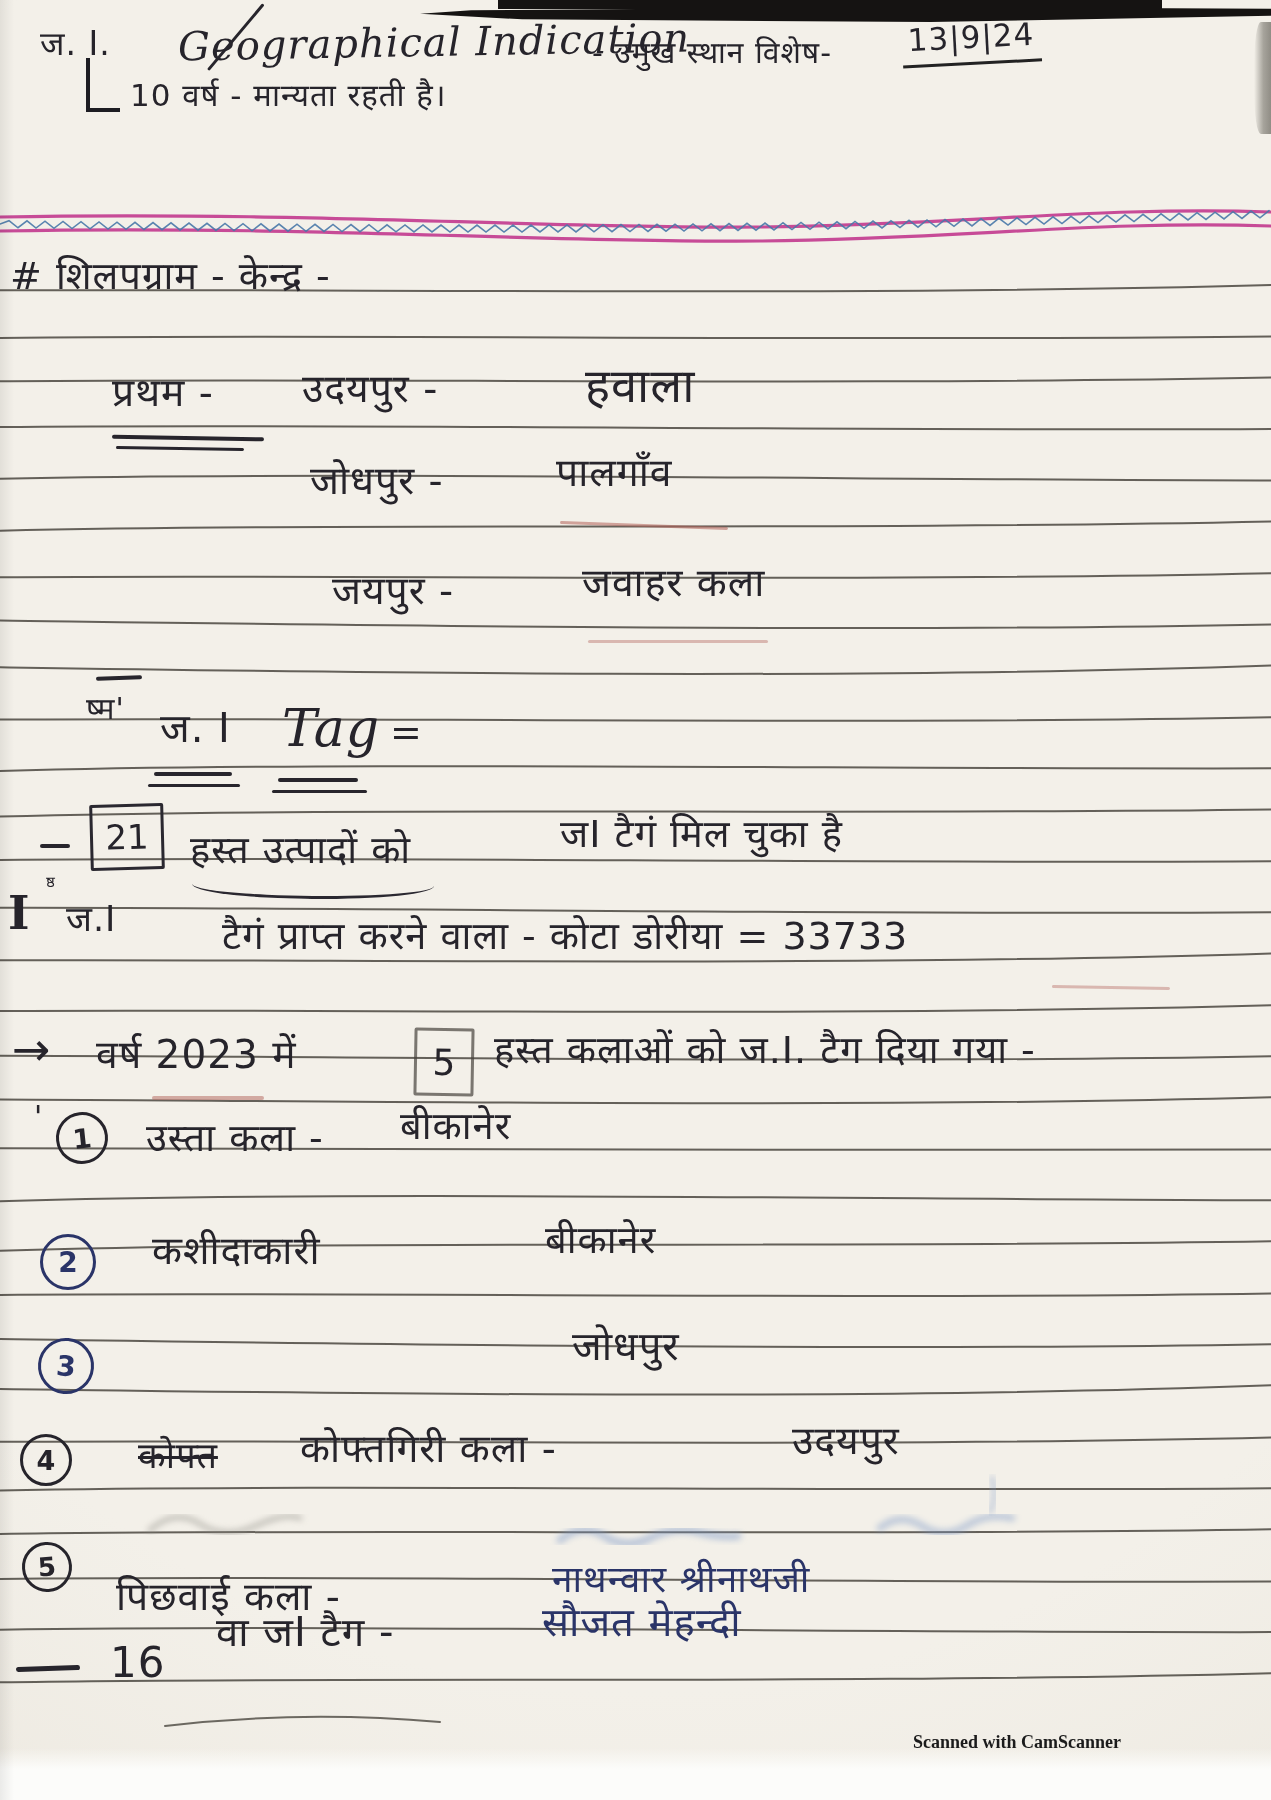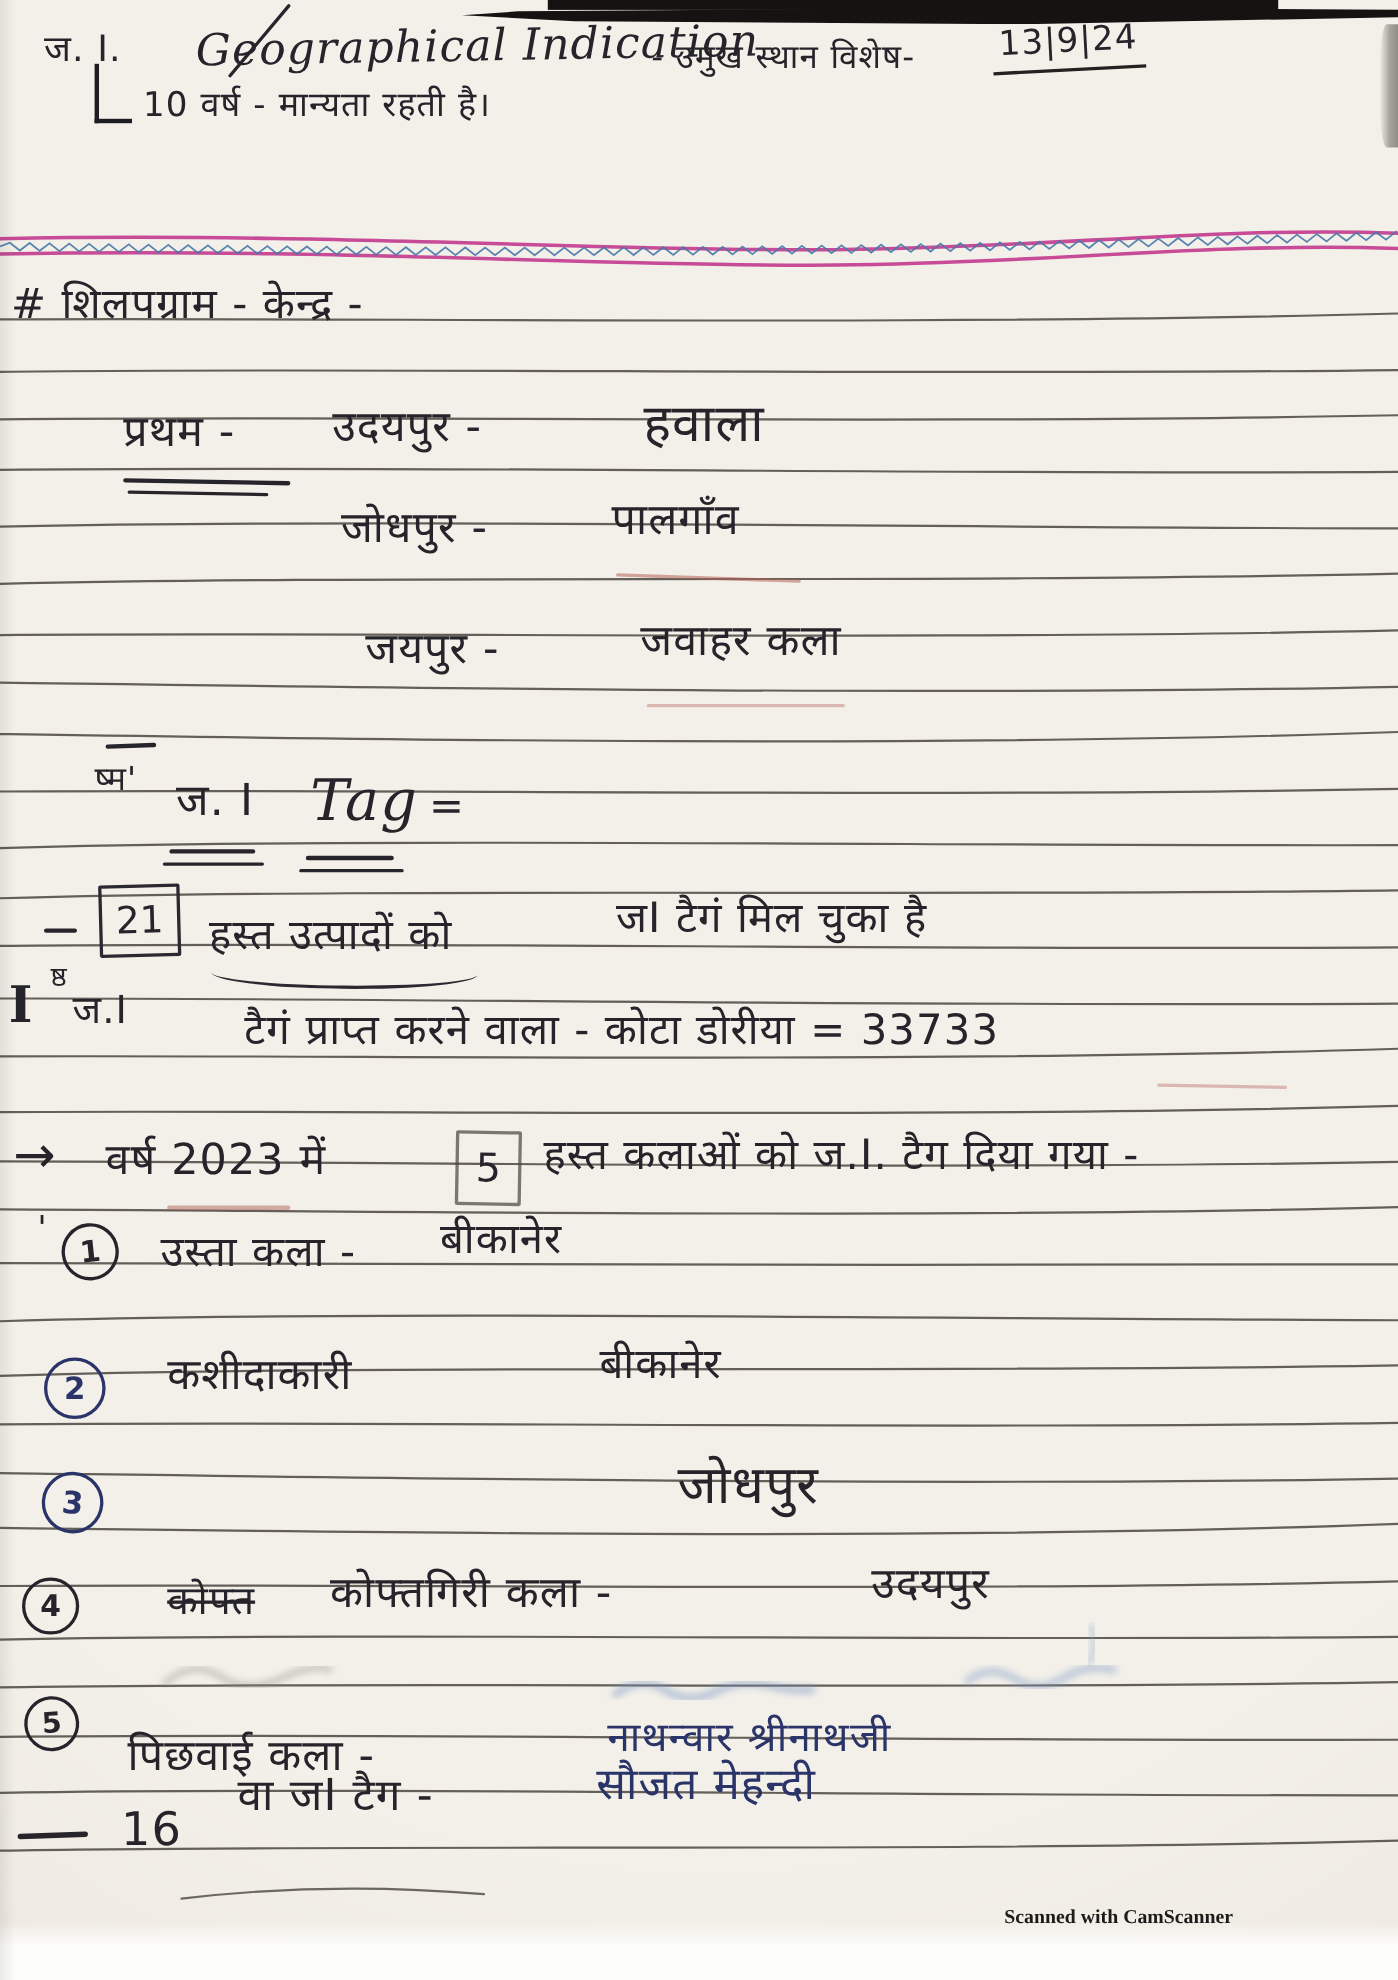--- a/index.html
+++ b/index.html
@@ -23,21 +23,21 @@
   .circle-num{
     border:3px solid var(--ink);border-radius:50%;
     display:flex;align-items:center;justify-content:center;
     color:var(--ink);font-weight:bold;background:transparent;
   }
   .circle-blue{border-color:var(--ink-blue);color:var(--ink-blue);}
   .hand-box{
     border:3px solid #2a2830;display:flex;align-items:center;justify-content:center;
     color:var(--ink);transform:rotate(-1.5deg);border-radius:2px;background:transparent;
   }
-  .struck{text-decoration:line-through;text-decoration-thickness:3px;margin-left:14px;}
+  .struck{text-decoration:line-through;text-decoration-thickness:3px;}
   .curve-underline{
     border-bottom:3.5px solid #2a2830;border-radius:0 0 50% 50% / 0 0 14px 14px;
   }
   .topband{background:#151312;}
   .white-strip{background:linear-gradient(to bottom, rgba(252,252,250,0), #fcfcfa 40%);}
   .watermark{font-family:Liberation Serif, serif;color:#1b1b1b;font-weight:600;}
   .curl{background:linear-gradient(to right, rgba(120,116,108,0), #8d8a82 55%, #6f6c64);border-radius:40% 0 0 40%;opacity:.75;}
   .edge-shade{pointer-events:none;background:linear-gradient(to right, rgba(0,0,0,.07), rgba(0,0,0,0) 14px);}
 </style>
 </head>
@@ -131,21 +131,21 @@
 
   <div class="abs stroke" style="left:40px;top:844px;width:30px;height:4px;z-index:2"></div>
   <div class="abs hand-box" style="left:90px;top:804px;width:68px;height:60px;font-size:34px;z-index:2">
       <span>21</span>
     </div>
   <div class="abs hw" style="left:190px;top:830px;font-size:38px;z-index:2">हस्त उत्पादों को</div>
   <div class="abs curve-underline" style="left:192px;top:884px;width:242px;height:12px;transform:rotate(.5deg);z-index:2"></div>
   <div class="abs hw" style="left:560px;top:814px;font-size:38px;z-index:2">जI  टैगं मिल चुका है</div>
 
   <div class="abs hw serifhand" style="left:8px;top:888px;font-size:46px;font-weight:bold;font-style:normal;z-index:2">I</div>
-  <div class="abs hw" style="left:46px;top:874px;font-size:25px;z-index:2">ष्ठ</div>
+  <div class="abs hw" style="left:46px;top:874px;font-size:15px;z-index:2">ष्ठ</div>
   <div class="abs hw" style="left:66px;top:900px;font-size:35px;z-index:2">ज.I</div>
   <div class="abs hw" style="left:222px;top:916px;font-size:38px;z-index:2">टैगं प्राप्त करने वाला -  कोटा डोरीया = 33733</div>
   <div class="abs redline" style="left:1052px;top:986px;width:118px;height:3px;opacity:.4;transform:rotate(1deg);z-index:2"></div>
 
   <div class="abs hw" style="left:12px;top:1024px;font-size:46px;z-index:2">→</div>
   <div class="abs hw" style="left:96px;top:1034px;font-size:39px;z-index:2">वर्ष 2023 में</div>
   <div class="abs redline" style="left:152px;top:1096px;width:112px;height:3.5px;opacity:.5;z-index:2"></div>
   <div class="abs hand-box" style="left:414px;top:1028px;width:54px;height:62px;font-size:36px;border-color:rgba(70,66,60,.7);transform:rotate(1deg);z-index:2">
       <span>5</span>
     </div>
@@ -160,21 +160,21 @@
 
   <div class="abs circle-num circle-blue" style="left:40px;top:1234px;width:50px;height:50px;font-size:28px;z-index:2">
       <span>2</span>
     </div>
   <div class="abs hw" style="left:152px;top:1230px;font-size:39px;z-index:2">कशीदाकारी</div>
   <div class="abs hw" style="left:545px;top:1220px;font-size:38px;z-index:2">बीकानेर</div>
 
   <div class="abs circle-num circle-blue" style="left:38px;top:1338px;width:50px;height:50px;font-size:28px;transform:rotate(5deg);z-index:2">
       <span>3</span>
     </div>
-  <div class="abs hw" style="left:616px;top:1324px;font-size:48px;z-index:2">जोधपुर</div>
+  <div class="abs hw" style="left:572px;top:1324px;font-size:40px;z-index:2">जोधपुर</div>
 
   <div class="abs circle-num" style="left:20px;top:1434px;width:46px;height:46px;font-size:27px;z-index:2">
       <span>4</span>
     </div>
   <div class="abs hw struck" style="left:138px;top:1436px;font-size:36px;z-index:2">कोफ्त</div>
   <div class="abs hw" style="left:300px;top:1428px;font-size:39px;z-index:2">कोफ्तगिरी कला -</div>
   <div class="abs hw" style="left:792px;top:1420px;font-size:39px;z-index:2">उदयपुर</div>
 
   <div class="abs circle-num" style="left:22px;top:1542px;width:44px;height:44px;font-size:26px;transform:rotate(-4deg);z-index:2">
       <span>5</span>

